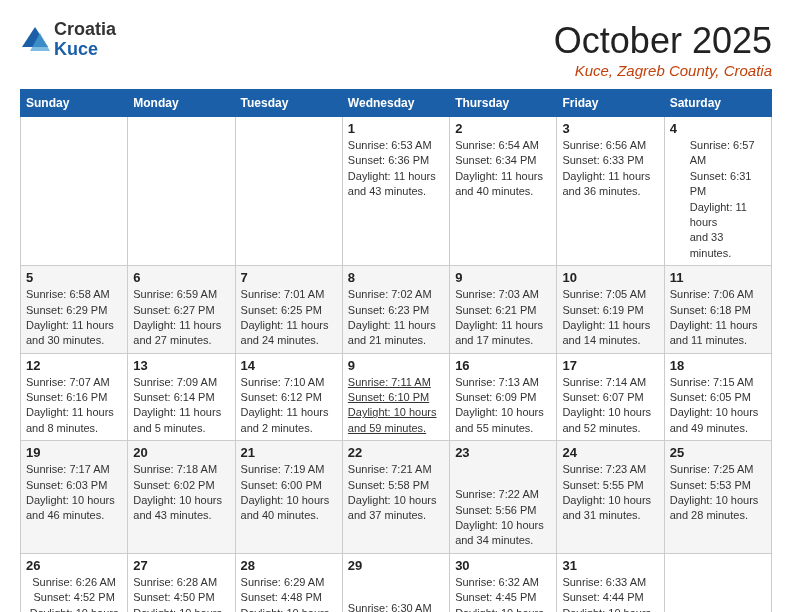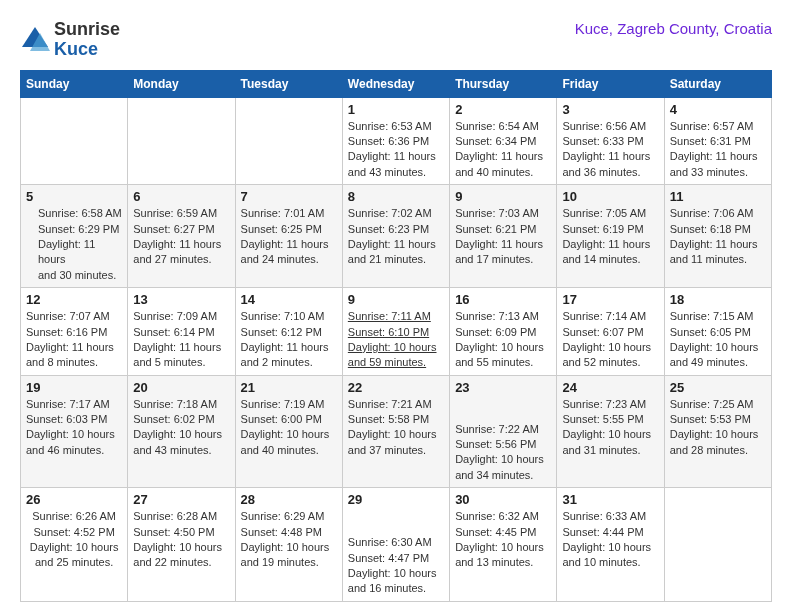--- a/index.html
+++ b/index.html
@@ -43,21 +43,22 @@
     .title-block {
       text-align: right;
     }
     .month-title {
       font-size: 36px;
       font-weight: normal;
       color: #222;
     }
     .location {
       font-size: 15px;
-      color: #6d28d9;
+      color: #c2410c;
+      font-style: italic;
     }
     .calendar {
       width: 100%;
       border-collapse: collapse;
       font-size: 11px;
     }
     .calendar th {
       background: #1a5fa8;
       color: #fff;
       text-align: left;
@@ -95,25 +96,26 @@
 </head>
 <body>
 
 <div class="header">
   <div class="logo">
     <svg class="logo-icon" viewBox="0 0 30 30">
       <polygon points="15,2 28,22 2,22" fill="#1a5fa8"></polygon>
       <polygon points="20,8 30,26 10,26" fill="#4a9fd4" opacity="0.7"></polygon>
     </svg>
     <div class="logo-text">
-      <span class="logo-general">Sunrise</span>
+      <span class="logo-general">Croatia</span>
       <span class="logo-blue">Kuce</span>
     </div>
   </div>
   <div class="title-block">
+    <div class="month-title">October 2025</div>
     <div class="location">Kuce, Zagreb County, Croatia</div>
   </div>
 </div>
 
 <table class="calendar">
   <thead>
     <tr>
     <th>Sunday</th>
         <th>Monday</th>
         <th>Tuesday</th>
@@ -144,30 +146,30 @@
         </td>
         <td>
           <span class="day-num">3</span>
           <div class="day-info" style="white-space: pre-line;">Sunrise: 6:56 AM
 Sunset: 6:33 PM
 Daylight: 11 hours
 and 36 minutes.</div>
         </td>
         <td>
           <span class="day-num">4</span>
-          <div class="day-info" style="white-space: pre-line;">Sunrise: 6:57 AM
+          <div class="day-info" style="white-space: pre-line; margin-left: 20px;">Sunrise: 6:57 AM
 Sunset: 6:31 PM
 Daylight: 11 hours
 and 33 minutes.</div>
         </td>
       </tr>
       <tr>
         <td>
           <span class="day-num">5</span>
-          <div class="day-info" style="white-space: pre-line; margin-left: 12px;">Sunrise: 6:58 AM
+          <div class="day-info" style="white-space: pre-line;">Sunrise: 6:58 AM
 Sunset: 6:29 PM
 Daylight: 11 hours
 and 30 minutes.</div>
         </td>
         <td>
           <span class="day-num">6</span>
           <div class="day-info" style="white-space: pre-line;">Sunrise: 6:59 AM
 Sunset: 6:27 PM
 Daylight: 11 hours
 and 27 minutes.</div>

